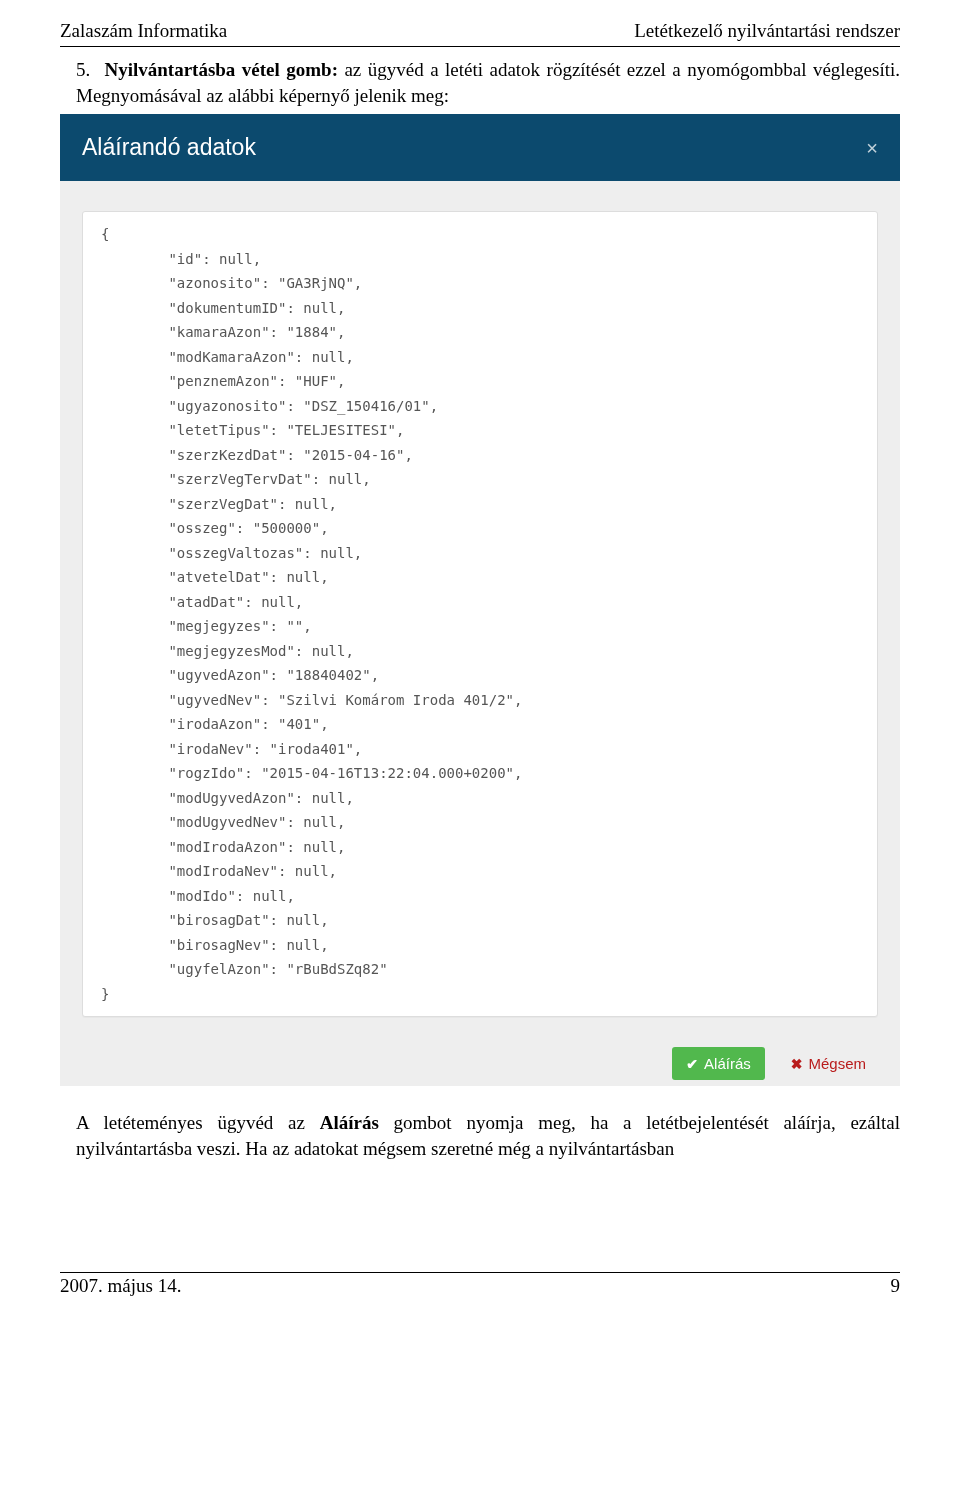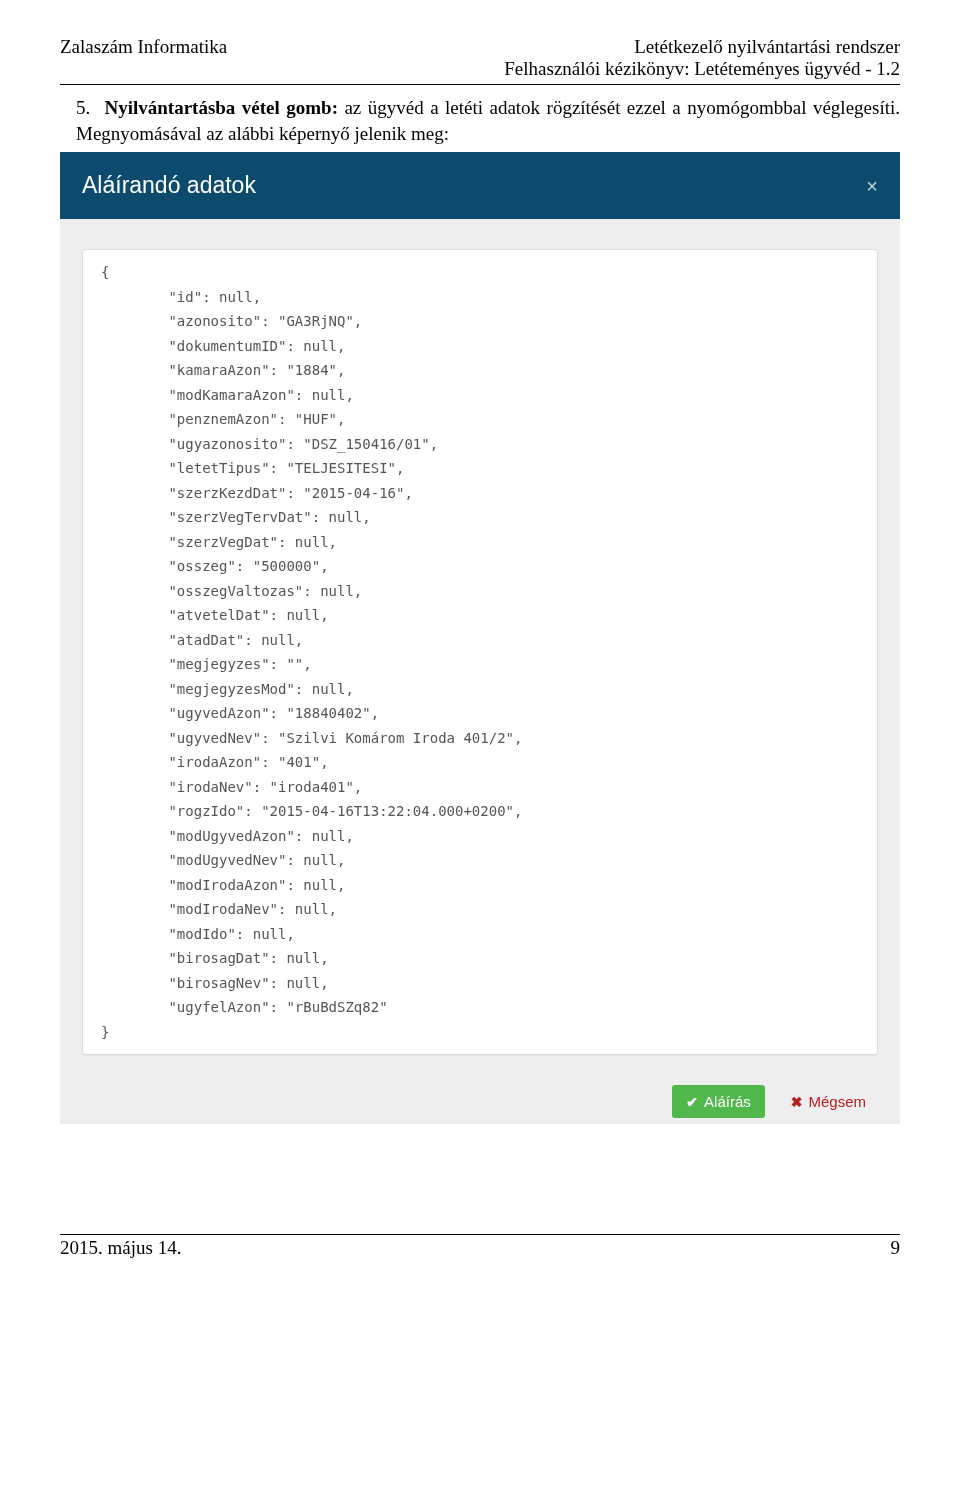--- a/index.html
+++ b/index.html
@@ -5,21 +5,21 @@
   body {
     margin: 0;
     padding: 0;
     font-family: "Times New Roman", serif;
     background: #fff;
     width: 960px;
     font-size: 19px;
     color: #000;
   }
   .page {
-    padding: 36px 60px 20px 60px;
+    padding: 20px 60px 20px 60px;
     box-sizing: border-box;
   }
   .doc-header {
     padding-bottom: 4px;
     border-bottom: 1px solid #000;
     margin-bottom: 10px;
   }
   .doc-header-row {
     display: flex;
     justify-content: space-between;
@@ -112,24 +112,20 @@
 </head>
 <body>
 
 <div class="page">
 
   <div class="doc-header">
     <div class="doc-header-row">
       <div class="doc-header-left">Zalaszám Informatika</div>
       <div class="doc-header-right">Letétkezelő nyilvántartási rendszer</div>
     </div>
-    <div class="doc-header-row">
-      <div></div>
-      <div class="doc-header-right">Felhasználói kézikönyv: Letéteményes ügyvéd - 1.2</div>
-    </div>
   </div>
 
   <p class="section-text">
     <span class="section-number">5.</span>
     <span class="bold">Nyilvántartásba vétel gomb:</span><span> az ügyvéd a letéti adatok rögzítését ezzel a nyomógombbal véglegesíti. Megnyomásával az alábbi képernyő jelenik meg:</span>
   </p>
 
   <div class="screenshot">
     <div class="modal-header">
       <span>Aláírandó adatok</span>
@@ -174,19 +170,22 @@
         <span class="ico"></span>
         <span>Aláírás</span>
       </button>
       <button class="btn btn-grey">
         <span class="ico"></span>
         <span>Mégsem</span>
       </button>
     </div>
   </div>
 
+  <p class="section-text" style="margin-top:24px;">
+    <span>A letéteményes ügyvéd az </span><span class="bold">Aláírás</span><span> gombot nyomja meg, ha a letétbejelentését aláírja, ezáltal nyilvántartásba veszi. Ha az adatokat mégsem szeretné még a nyilvántartásban</span>
+  </p>
 
   <div class="page-footer">
-    <span>2015. május 14.</span>
+    <span>2007. május 14.</span>
     <span>9</span>
   </div>
 
 </div>
 
 </body></html>

